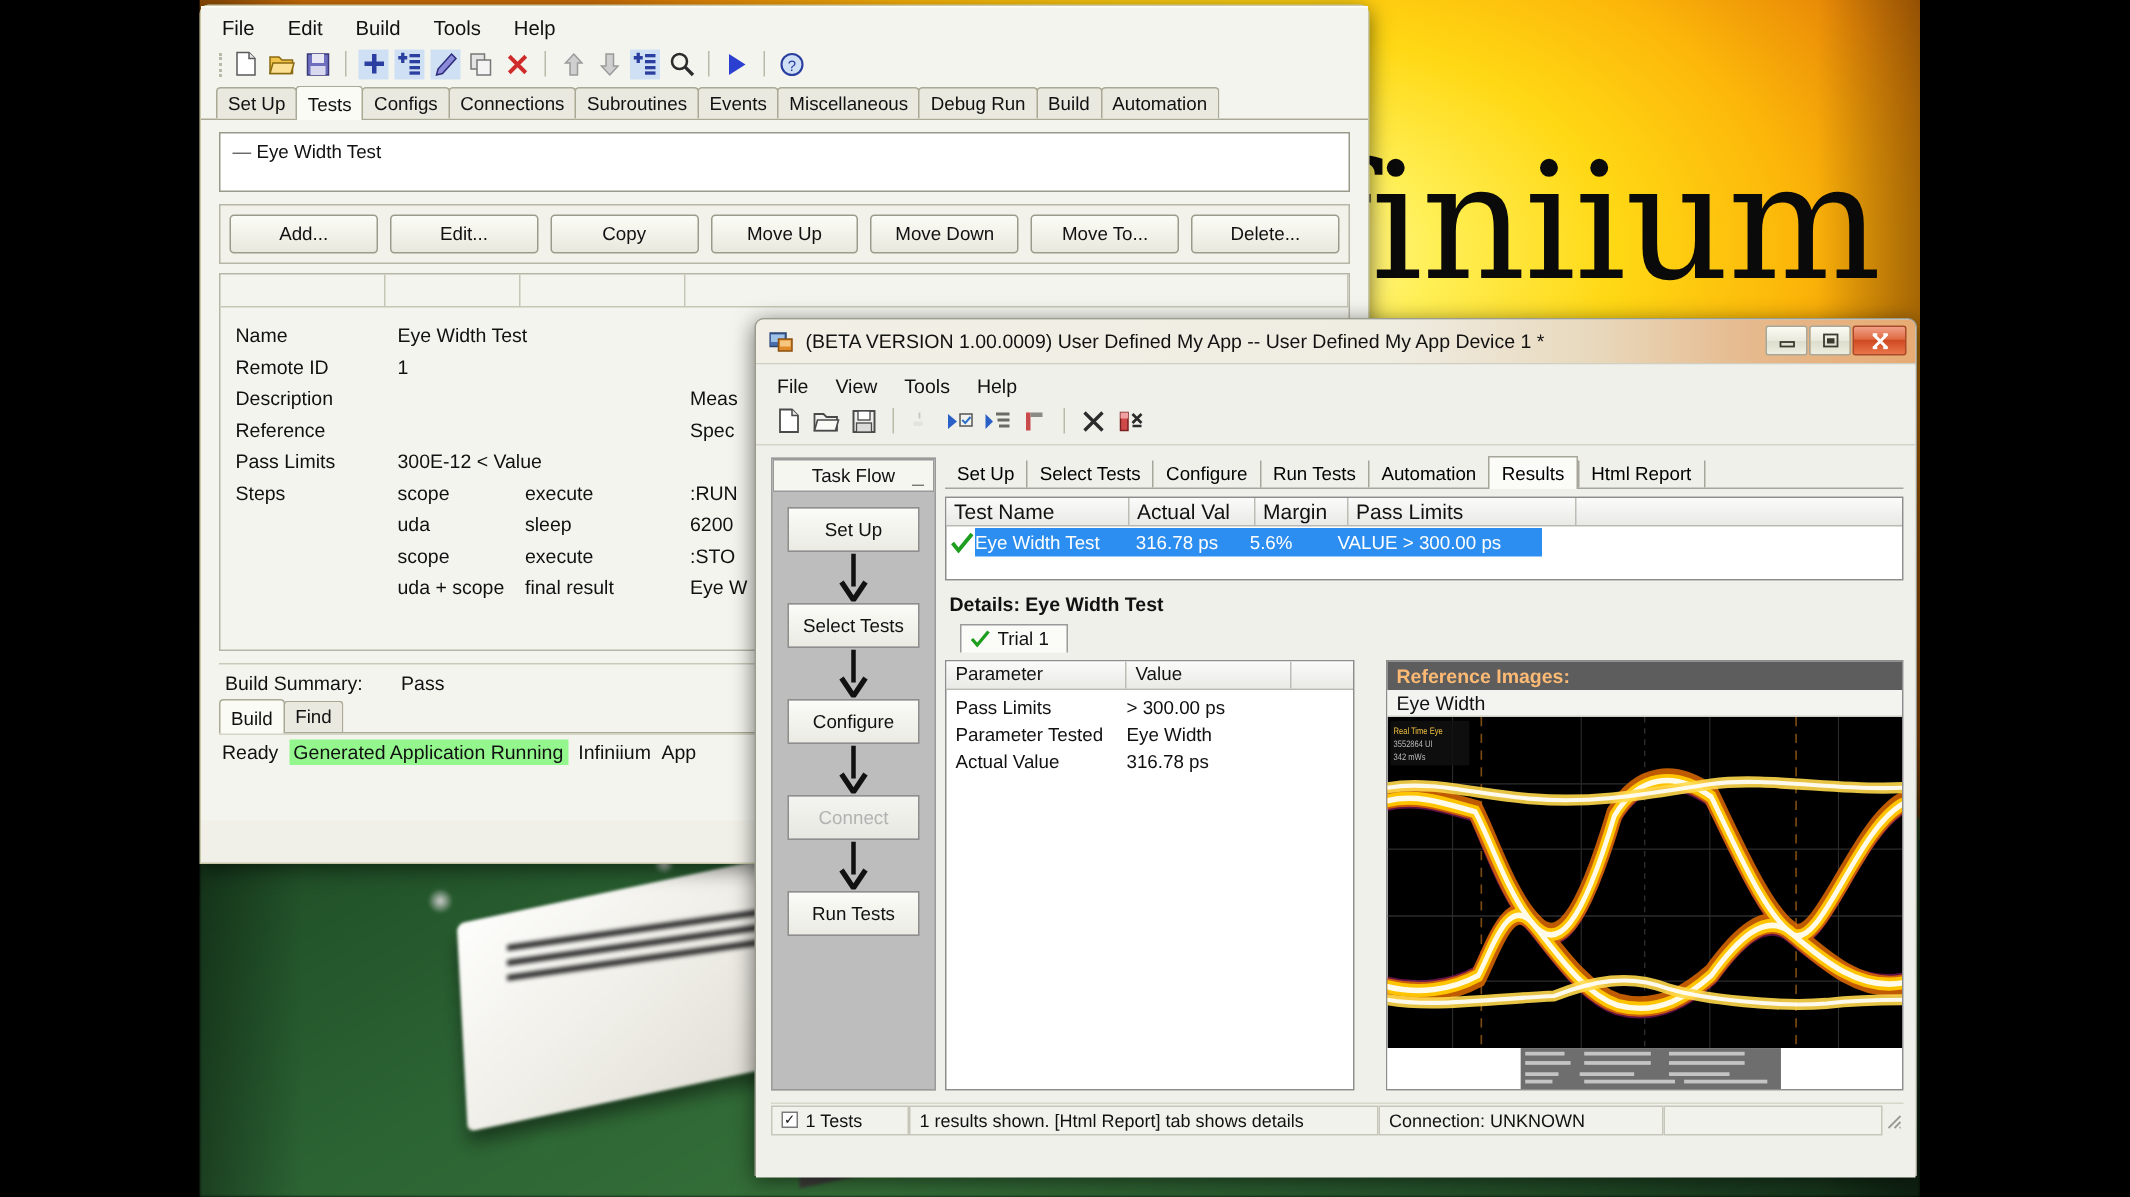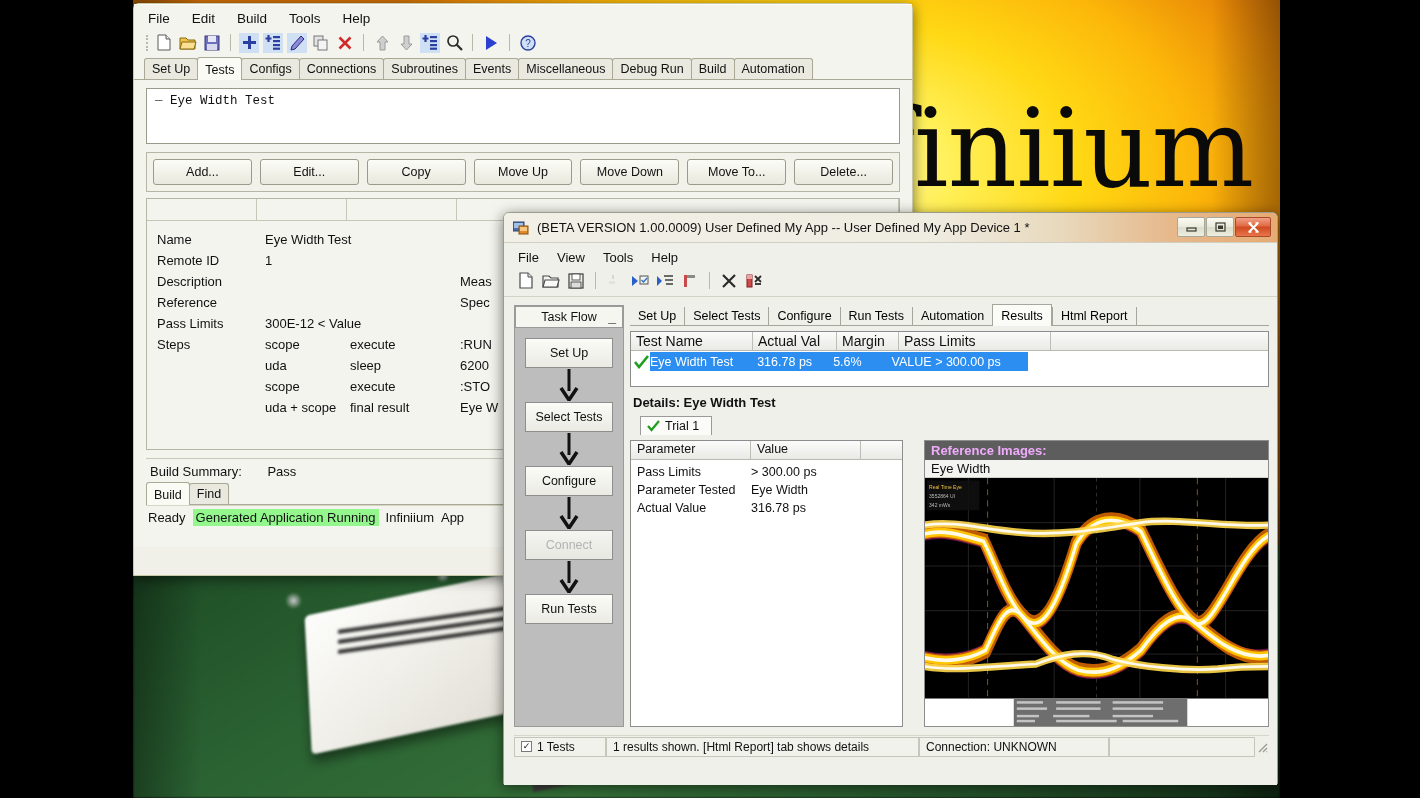--- a/index.html
+++ b/index.html
@@ -137,22 +137,22 @@
   }
   .tab1 {
     font-size:12.5px; color:#111; padding:2px 7px 2px 7px;
     border:1px solid #a9a995; border-bottom:none;
     background:#e9e9e0; margin-right:-1px;
     border-radius:3px 3px 0 0; line-height:16px;
   }
   .tab1.sel { background:#fbfbf6; position:relative; top:1px; padding-top:4px; font-weight:400;}
   .panel-box {
     margin:8px 12px 0 12px; background:#fff;
-    border:1px solid #9a9a8a; height:56px;
-    padding:5px 8px; font-size:12.5px; color:#111;font-family:Liberation Mono, monospace;
+    border:1px solid #9a9a8a; height:40px;
+    padding:5px 8px; font-size:12.5px; color:#111;
   }
   .btnrow {
     margin:8px 12px 0 12px; border:1px solid #b6b6a6;
     background:#f2f2ea; padding:6px 6px; display:flex; gap:8px;
   }
   .gbtn {
     flex:1; border:1px solid #9b9b8b; background:linear-gradient(to bottom,#fcfcf7,#e8e8dd);
     font-size:12.5px; text-align:center; padding:5px 0; color:#111; border-radius:3px;
   }
   .detail-area {
@@ -244,21 +244,21 @@
     font-size:12.5px; padding:2px 6px; margin-left:10px; color:#111;
   }
   .lower-split { display:flex; gap:21px; flex:1; }
   .param-grid { flex:1; border:1px solid #8d8d8d; background:#fff; }
   .pg-head { display:flex; height:19px; background:linear-gradient(to bottom,#fbfbfb,#e9e9e5);
              border-bottom:1px solid #b9b9b1; font-size:12.5px; color:#111;}
   .pg-head div { border-right:1px solid #bdbdb5; padding:1px 6px; }
   .pg-row { display:flex; font-size:12.5px; line-height:18px; color:#111; }
   .pg-row .c1 { width:120px; padding-left:6px; }
   .refbox { width:345px; border:1px solid #8d8d8d; background:#fff; display:flex; flex-direction:column;}
-  .ref-head { background:#5d5d5d; color:#f0abfc; font-size:13px; font-weight:bold; padding:2px 6px;}
+  .ref-head { background:#5d5d5d; color:#fdba74; font-size:13px; font-weight:bold; padding:2px 6px;}
   .ref-sub { background:#f3f3ef; font-size:13px; color:#111; padding:1px 6px; border-bottom:1px solid #cfcfc7;}
   .eye-wrap { flex:1; position:relative; background:#fff; padding:0; }
   .statusbar2 {
     margin:8px 8px 0 10px; display:flex; font-size:12px; height:22px;
     border-top:1px solid #d6d6ca; align-items:center; color:#111;
   }
   .sb-cell { border:1px solid #c6c6bb; height:20px; display:flex; align-items:center;
              padding:0 6px; background:#f2f2ec; }
   .chk { width:11px; height:11px; border:1px solid #7a7a7a; background:#fff;
          display:inline-flex; align-items:center; justify-content:center; margin-right:5px;

